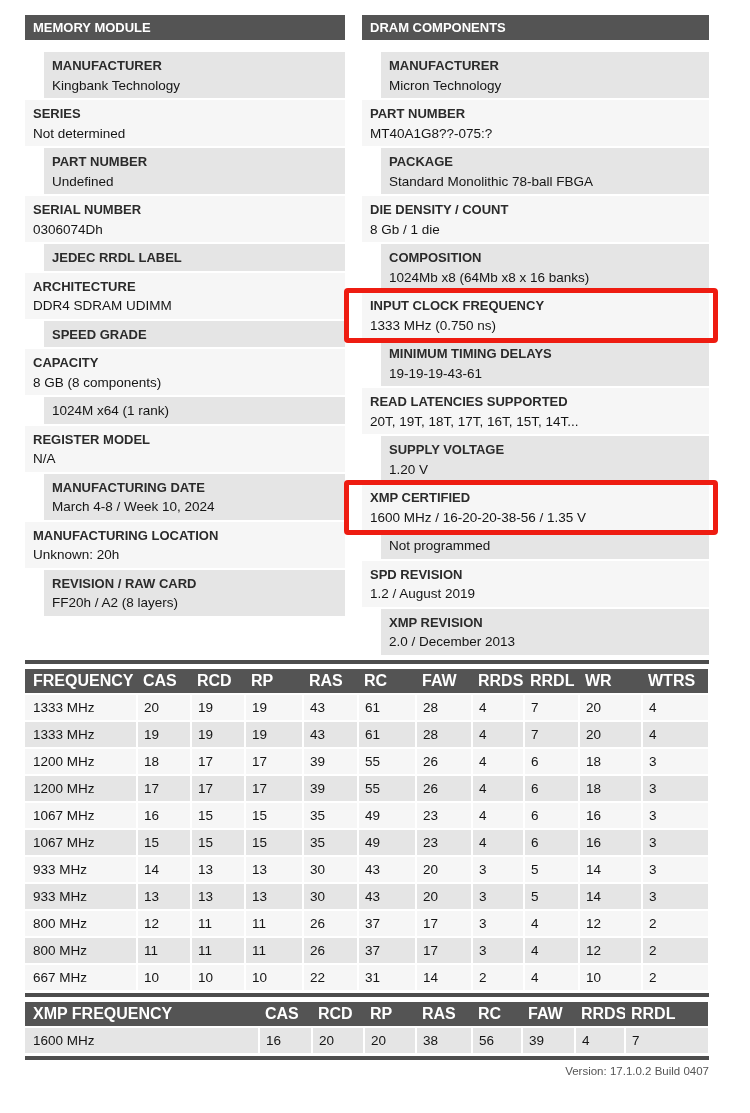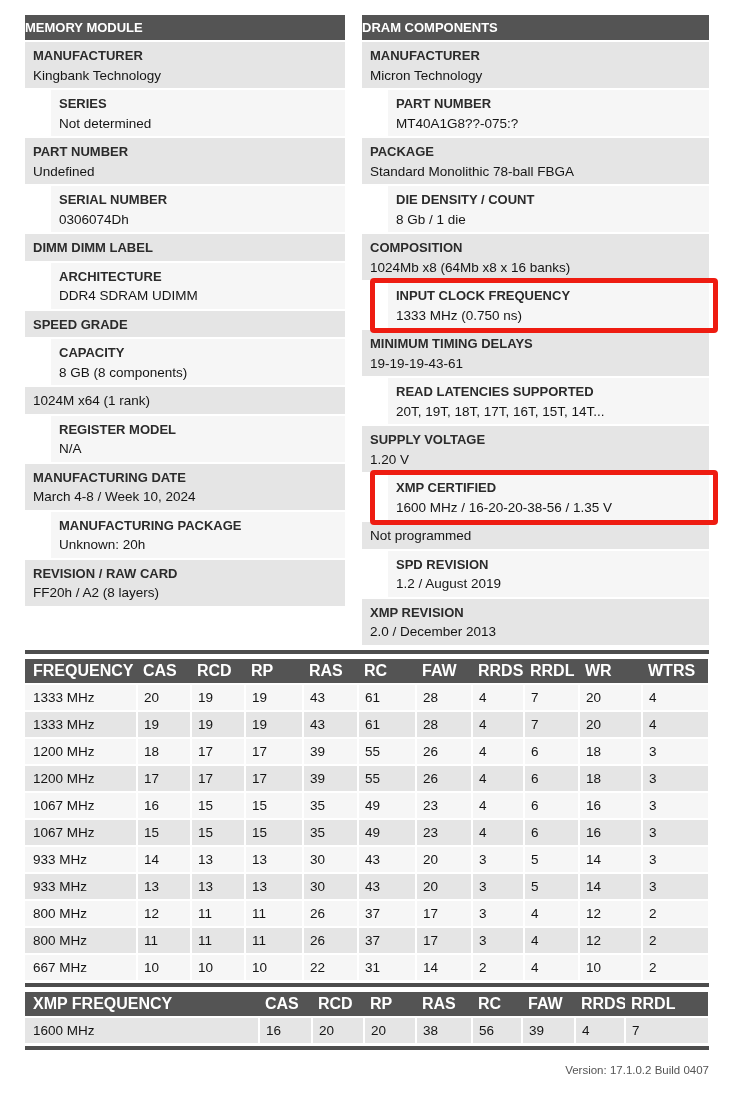--- a/index.html
+++ b/index.html
@@ -17,25 +17,25 @@
     width:750px;height:1113px;overflow:hidden;
     font-family:"Liberation Sans","DejaVu Sans",sans-serif;
   }
   .page{width:684px;margin:15px 0 0 25px;}
   .columns{display:flex;gap:17px;}
   .col{display:flex;flex-direction:column;}
   .col-left{width:320px;}
   .col-right{width:347px;justify-content:space-between;}
   .col-header{
     background:var(--header-bg);color:#ffffff;font-weight:bold;
-    font-size:13px;line-height:16px;padding:5px 0 4px;margin-bottom:2px;
+    font-size:13px;line-height:16px;padding:5px 8px 4px;margin-bottom:12px;
   }
   .kv-row{padding:4px 8px 3px;margin-bottom:2px;}
-  .kv-row.gray{background:var(--row-gray);}
-  .kv-row.light{background:var(--row-light);margin-left:26px;}
+  .kv-row.gray{background:var(--row-gray);margin-left:19px;}
+  .kv-row.light{background:var(--row-light);}
   .kv-row.highlighted{position:relative;}
   .kv-label{font-weight:bold;font-size:13px;line-height:19.5px;color:var(--label);white-space:nowrap;}
   .kv-value{font-size:13.5px;line-height:19.5px;color:var(--value);white-space:nowrap;}
   .red-box{
     position:absolute;left:-18px;right:-9px;top:-4px;bottom:-5px;
     border:5px solid var(--red);border-radius:4px;
     pointer-events:none;z-index:2;
   }
   .rule{height:4px;background:var(--rule);margin:3px 0 5px;}
   table{border-collapse:collapse;table-layout:fixed;width:683px;}
@@ -48,21 +48,21 @@
   td{
     font-size:13.5px;line-height:17px;color:var(--value);
     padding:4px 4px 4px 6px;border-top:2px solid #ffffff;
     border-left:2px solid #ffffff;white-space:nowrap;overflow:hidden;
   }
   td:first-child{border-left:none;}
   tr.light td{background:var(--row-light);}
   tr.gray td{background:var(--row-gray);}
   .version{
     text-align:right;font-size:11.5px;color:#555555;
-    margin-top:14px;padding-right:0;
+    margin-top:5px;padding-right:0;
   }
 </style>
 </head>
 <body>
 
 <div class="page">
 
   <div class="columns">
     <div class="col col-left">
       <div class="col-header">MEMORY MODULE</div>
@@ -77,21 +77,21 @@
           </div>
           <div class="kv-row gray">
             <div class="kv-label">PART NUMBER</div>
             <div class="kv-value">Undefined</div>
           </div>
           <div class="kv-row light">
             <div class="kv-label">SERIAL NUMBER</div>
             <div class="kv-value">0306074Dh</div>
           </div>
           <div class="kv-row gray">
-            <div class="kv-label">DIMM DIMM LABEL</div>
+            <div class="kv-label">JEDEC RRDL LABEL</div>
           </div>
           <div class="kv-row light">
             <div class="kv-label">ARCHITECTURE</div>
             <div class="kv-value">DDR4 SDRAM UDIMM</div>
           </div>
           <div class="kv-row gray">
             <div class="kv-label">SPEED GRADE</div>
           </div>
           <div class="kv-row light">
             <div class="kv-label">CAPACITY</div>
@@ -102,21 +102,21 @@
           </div>
           <div class="kv-row light">
             <div class="kv-label">REGISTER MODEL</div>
             <div class="kv-value">N/A</div>
           </div>
           <div class="kv-row gray">
             <div class="kv-label">MANUFACTURING DATE</div>
             <div class="kv-value">March 4-8 / Week 10, 2024</div>
           </div>
           <div class="kv-row light">
-            <div class="kv-label">MANUFACTURING PACKAGE</div>
+            <div class="kv-label">MANUFACTURING LOCATION</div>
             <div class="kv-value">Unknown: 20h</div>
           </div>
           <div class="kv-row gray">
             <div class="kv-label">REVISION / RAW CARD</div>
             <div class="kv-value">FF20h / A2 (8 layers)</div>
           </div>
         </div>
     </div>
     <div class="col col-right">
       <div class="col-header">DRAM COMPONENTS</div>

